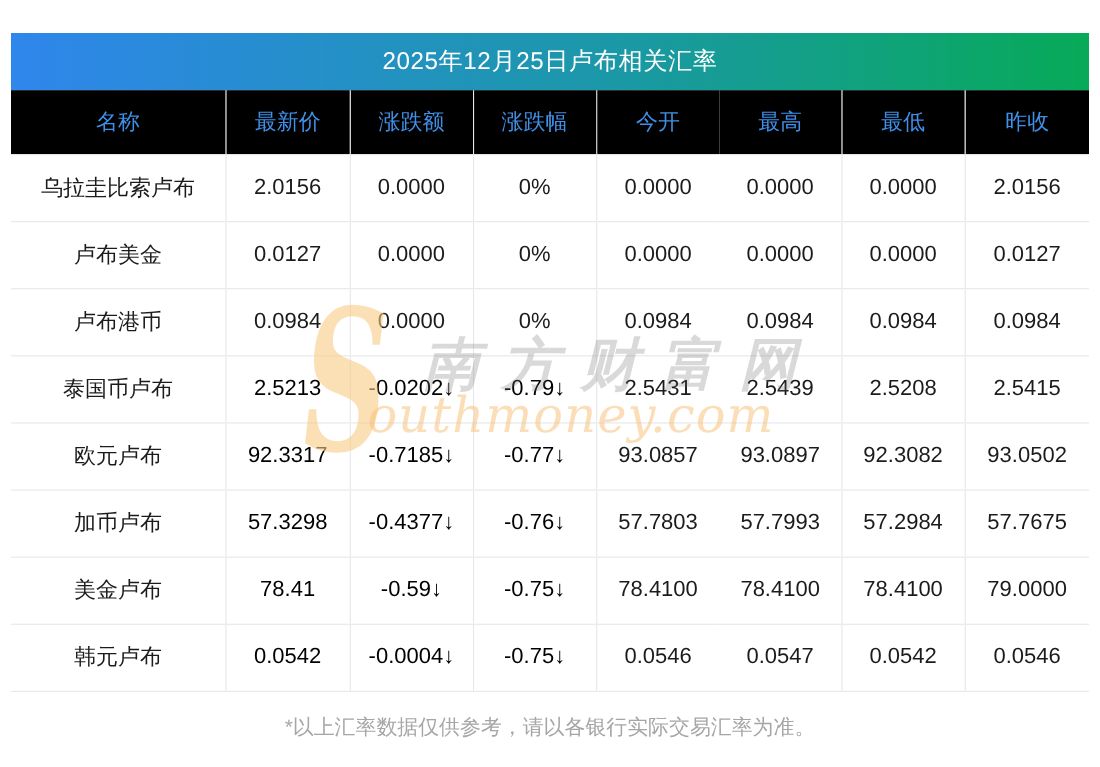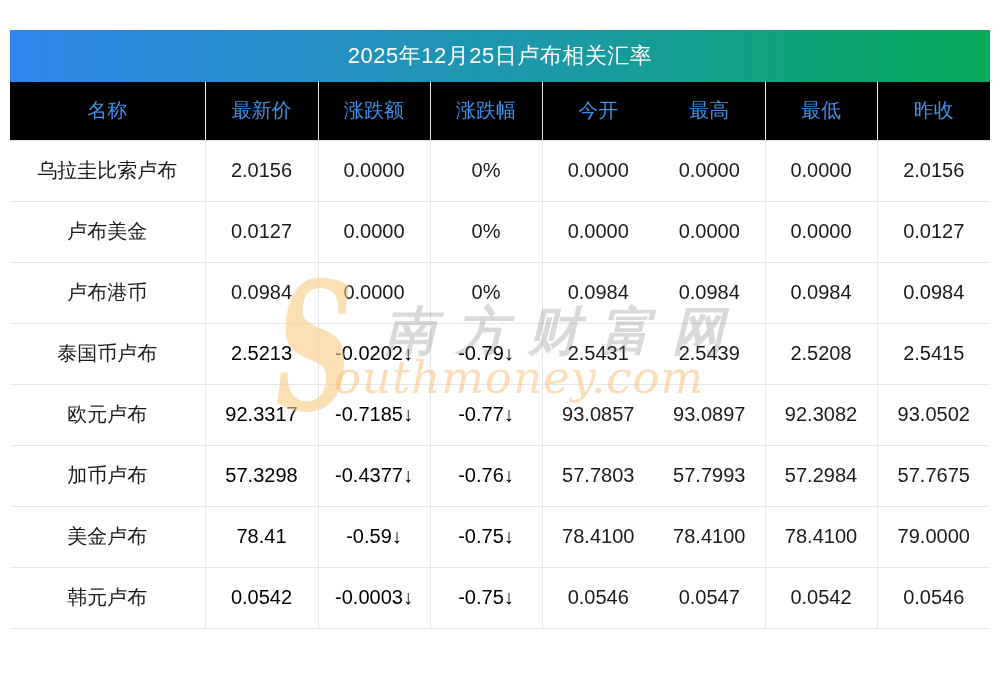--- a/index.html
+++ b/index.html
@@ -157,30 +157,31 @@
             <td class="down">-0.59↓</td>
             <td class="down">-0.75↓</td>
             <td>78.4100</td>
             <td>78.4100</td>
             <td>78.4100</td>
             <td>79.0000</td>
           </tr>
           <tr>
             <td>韩元卢布</td>
             <td class="down">0.0542</td>
-            <td class="down">-0.0003↓</td>
+            <td class="down">-0.0004↓</td>
             <td class="down">-0.75↓</td>
             <td>0.0546</td>
             <td>0.0547</td>
             <td>0.0542</td>
             <td>0.0546</td>
           </tr>
         </tbody>
     </table>
 
+    <div class="footnote">*以上汇率数据仅供参考，请以各银行实际交易汇率为准。</div>
 
   </div>
 
   <div class="watermark">
     <span class="wm-s">S</span>
     <span class="wm-cn">南方财富网</span>
     <span class="wm-en">outhmoney.com</span>
   </div>
 
 </div>

